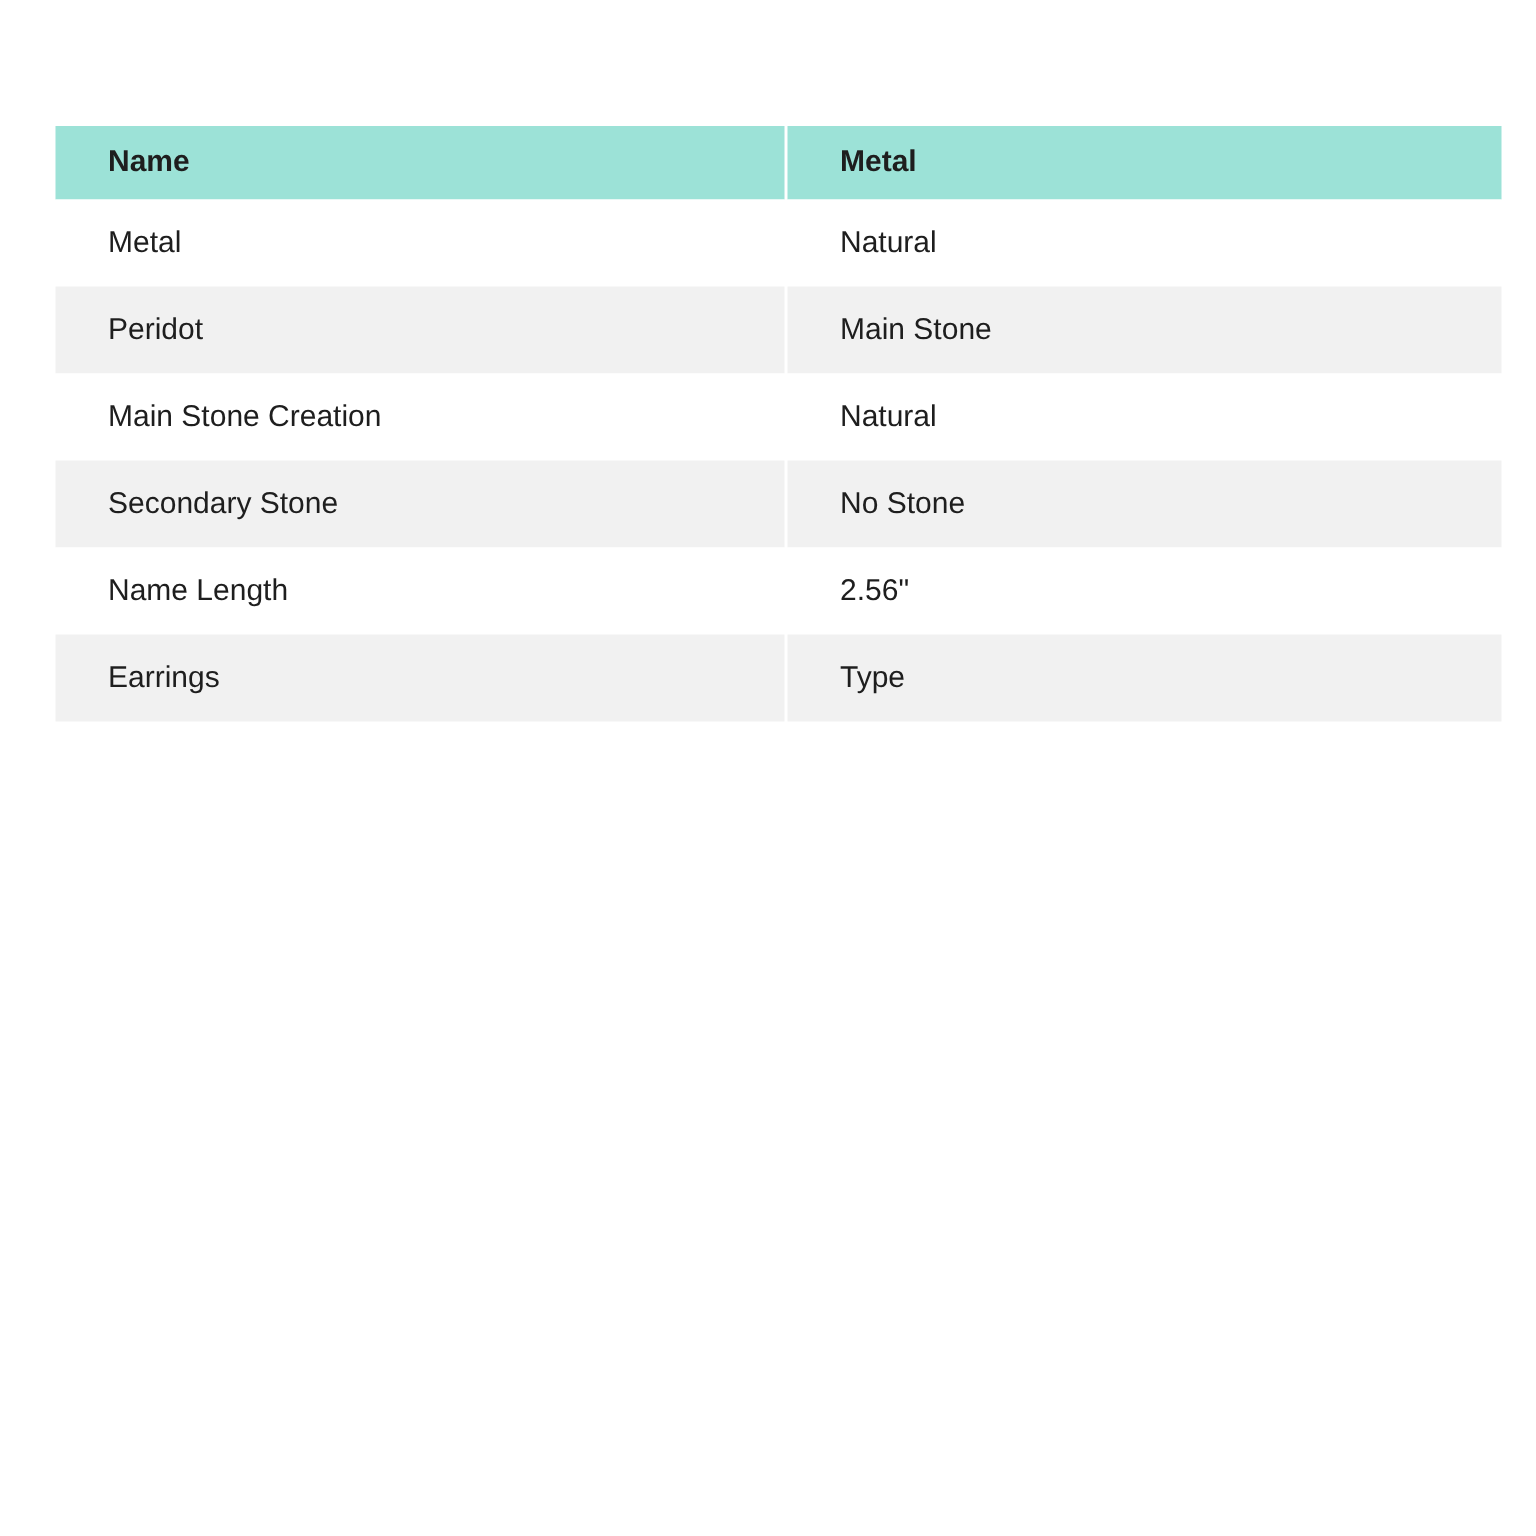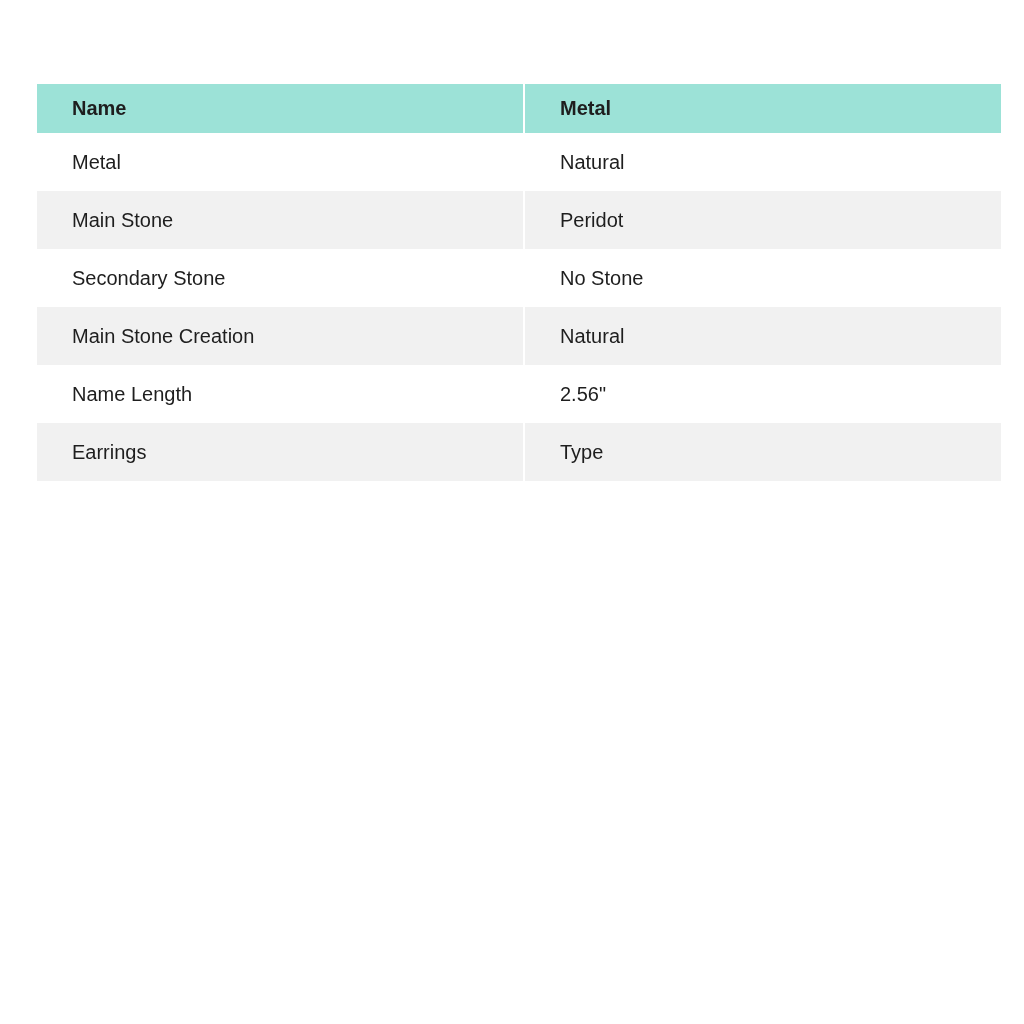--- a/index.html
+++ b/index.html
@@ -55,30 +55,30 @@
   <div class="t-row header">
     <div class="cell">Name</div>
     <div class="cell">Metal</div>
   </div>
   <div id="rows">
       <div class="t-row">
         <div class="cell">Metal</div>
         <div class="cell">Natural</div>
       </div>
       <div class="t-row">
+        <div class="cell">Peridot</div>
         <div class="cell">Main Stone</div>
-        <div class="cell">Peridot</div>
+      </div>
+      <div class="t-row">
+        <div class="cell">Main Stone Creation</div>
+        <div class="cell">Natural</div>
       </div>
       <div class="t-row">
         <div class="cell">Secondary Stone</div>
         <div class="cell">No Stone</div>
-      </div>
-      <div class="t-row">
-        <div class="cell">Main Stone Creation</div>
-        <div class="cell">Natural</div>
       </div>
       <div class="t-row">
         <div class="cell">Name Length</div>
         <div class="cell">2.56"</div>
       </div>
       <div class="t-row">
         <div class="cell">Earrings</div>
         <div class="cell">Type</div>
       </div>
     </div>

